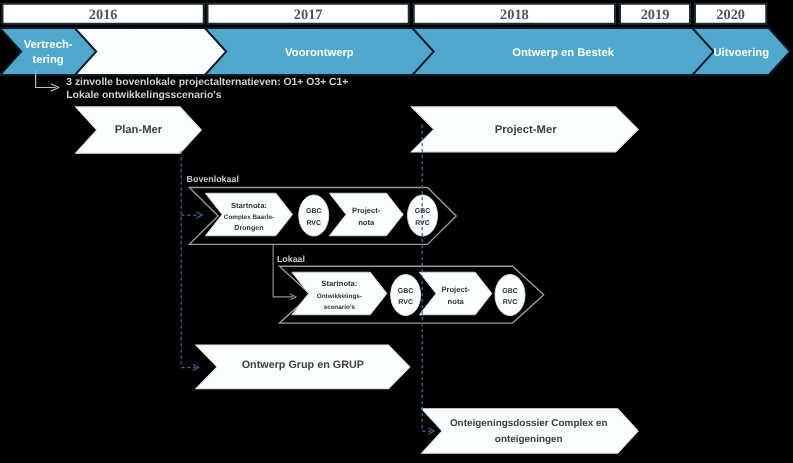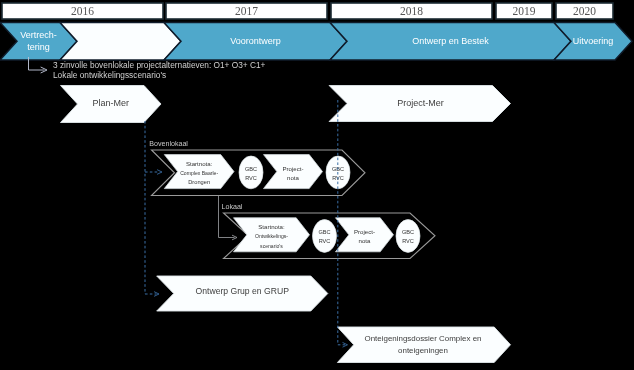--- a/index.html
+++ b/index.html
@@ -1,18 +1,18 @@
 <!DOCTYPE html>
 <html><head>
 <meta charset="utf-8">
 <title>Procesplanning</title>
 <style>
   html,body{margin:0;padding:0;background:#000;width:634px;height:370px;overflow:hidden;}
   body{font-family:"Liberation Sans", sans-serif;-webkit-font-smoothing:antialiased;}
-  #stage{position:relative;width:634px;height:298px;background:#000;}
+  #stage{position:relative;width:634px;height:298px;background:#000;font-weight:bold;}
   svg#diagram{position:absolute;left:0;top:0;display:block;}
   text{font-family:"Liberation Sans",sans-serif;}
   .yearlbl{font-size:11.5px;fill:#555555;font-family:"Liberation Serif",serif;text-anchor:middle;}
   .phaselbl{font-size:9px;fill:#ffffff;text-anchor:middle;}
   .boxlbl{font-size:9px;fill:#404040;text-anchor:middle;}
   .notelbl{font-size:8.3px;fill:#d0d0d0;}
   .grouplbl{font-size:7.1px;fill:#c8c8c8;}
   .steplbl{font-size:5.2px;fill:#333;text-anchor:middle;}
   .circlbl{font-size:5px;fill:#333;text-anchor:middle;}
 </style>

